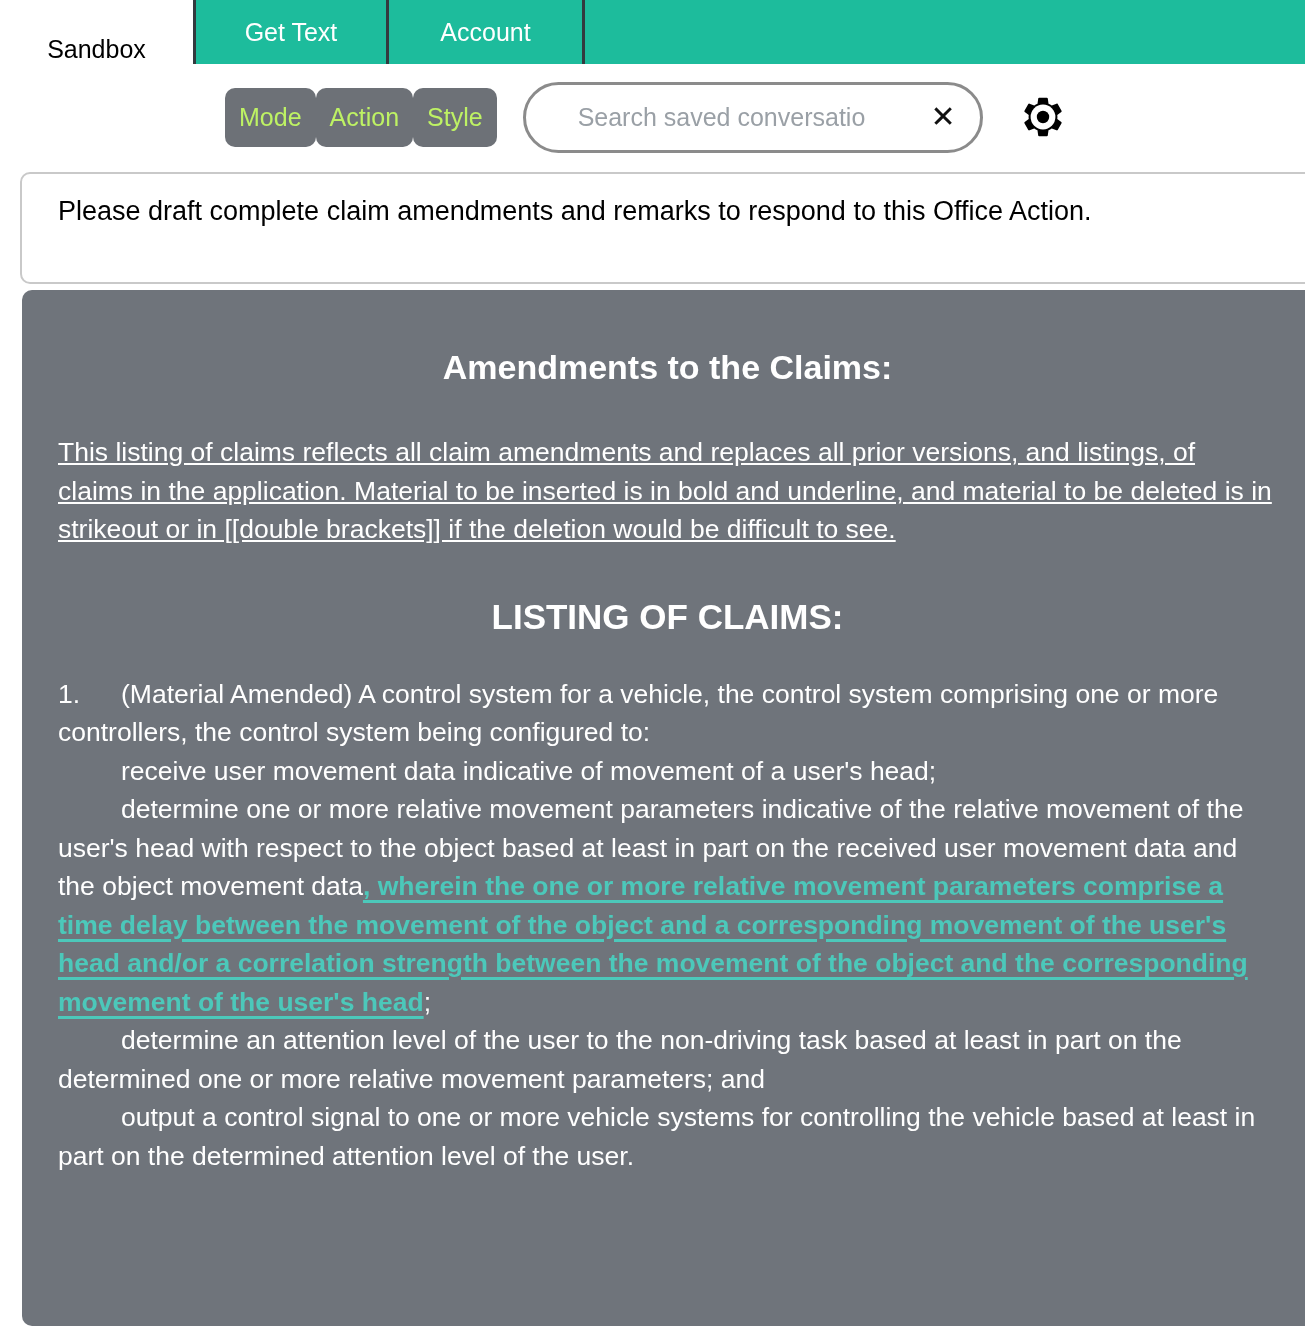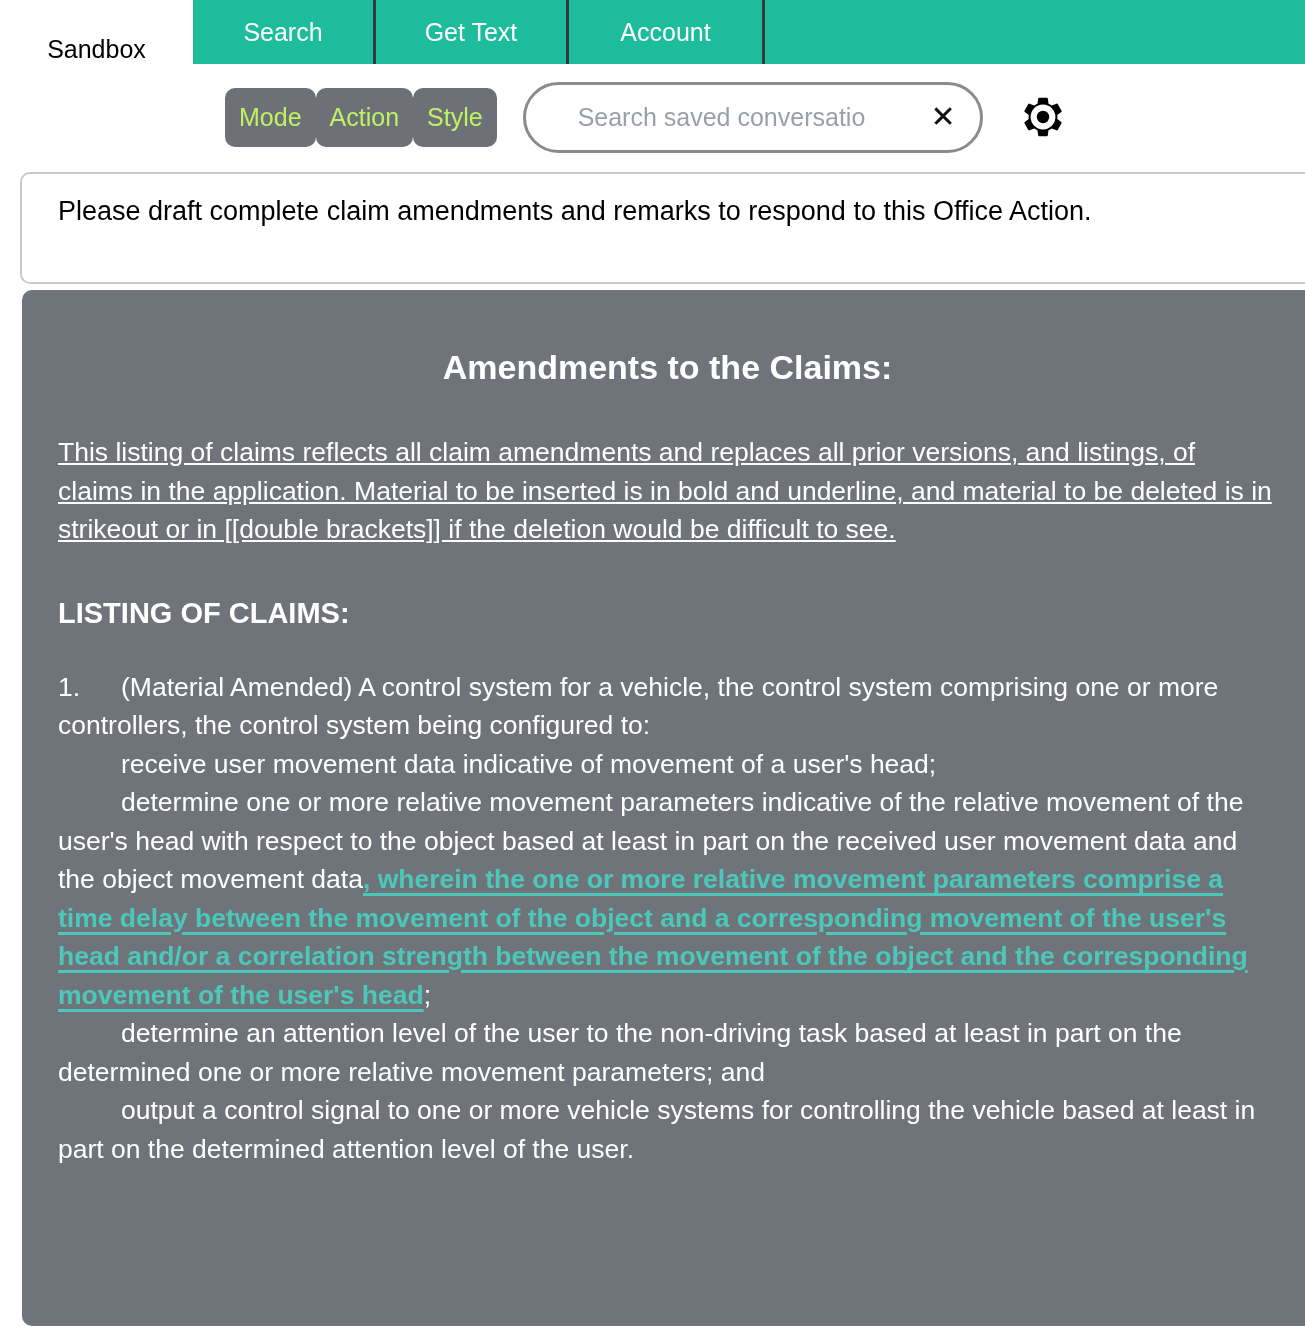--- a/index.html
+++ b/index.html
@@ -57,41 +57,38 @@
   }
 
   
   .doc-panel {
     margin:6px 0 0 22px; margin-right:-10px; height:1036px;
     background:#6f747b; border-radius:10px 0 0 10px;
     color:#fff; padding:58px 38px 0 36px; overflow:hidden;
   }
   .doc-title { margin:0; text-align:center; font-size:34px; font-weight:bold; }
   .doc-intro { margin:46px 0 0 0; font-size:26.5px; line-height:38.5px;text-decoration:underline; }
-  .listing-heading { margin:48px 0 0 0; font-size:29px; font-weight:bold; }
+  .listing-heading { margin:48px 0 0 0; font-size:35px; font-weight:bold;text-align:center; }
   .claim { margin-top:38px; font-size:26.5px; line-height:38.5px; }
   .preamble { margin:0; }
   .claim-number { display:inline-block; width:63px; }
   .clause { margin:0; text-indent:63px; }
   .ins {
     color:#4cc8ba; font-weight:bold;
     text-decoration:underline; text-decoration-thickness:3px; text-underline-offset:5px;
   }
 </style>
 </head>
 <body>
 
 <div class="tabbar">
   <div class="tab-sandbox">
     <span>Sandbox</span>
   </div>
   <div class="teal-tabs">
-    <div class="tab w-search">
-      <span>Search</span>
-    </div>
     <div class="tab-sep"></div>
     <div class="tab w-gettext">
       <span>Get Text</span>
     </div>
     <div class="tab-sep"></div>
     <div class="tab w-account">
       <span>Account</span>
     </div>
     <div class="tab-sep"></div>
     <div class="teal-fill"></div>

